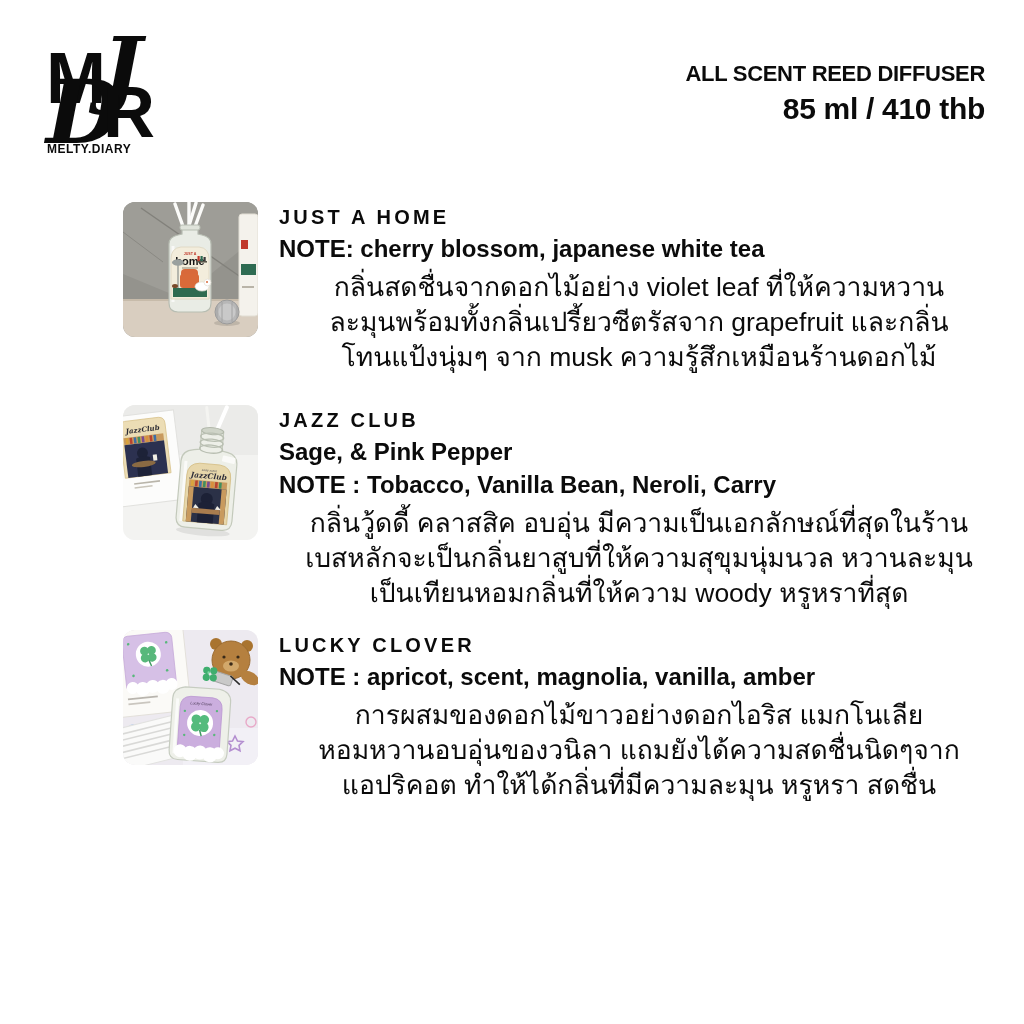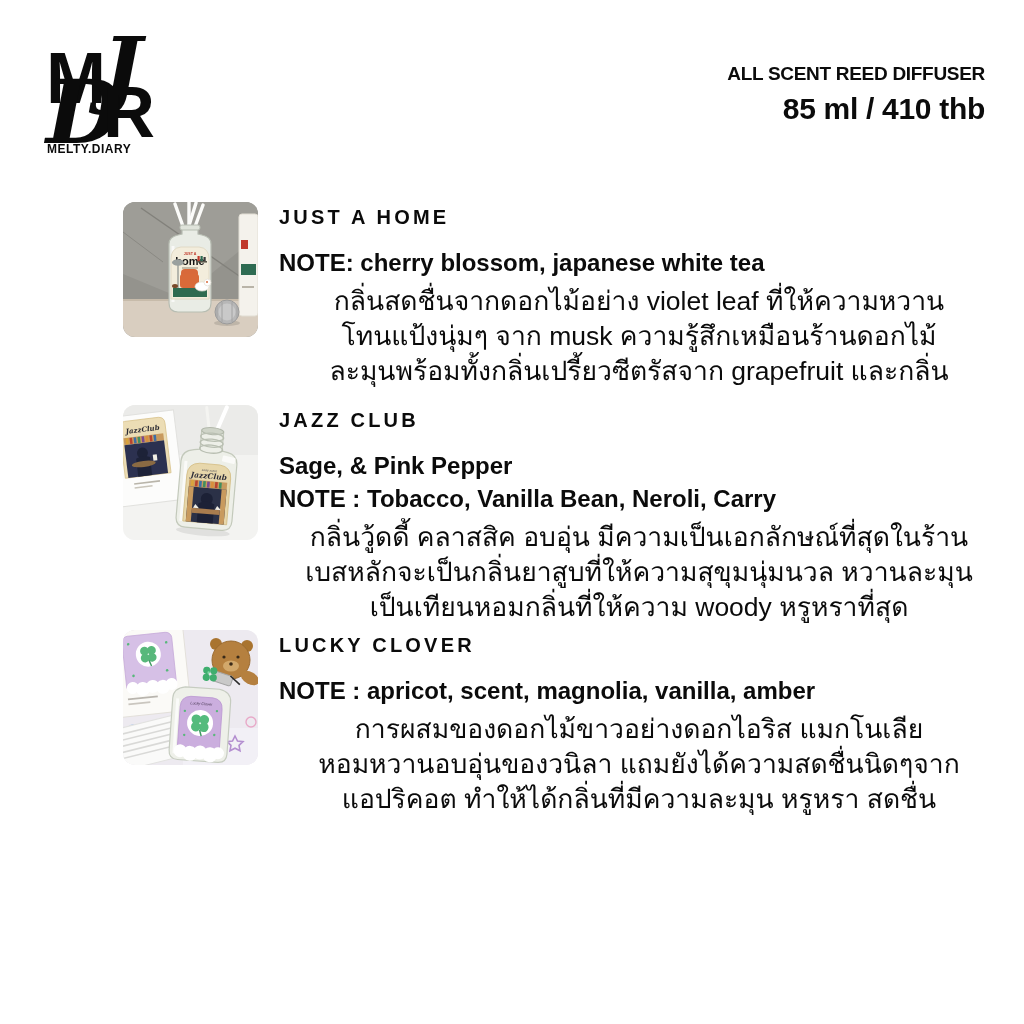--- a/index.html
+++ b/index.html
@@ -11,32 +11,32 @@
   .monogram{position:relative;width:130px;height:100px;line-height:1;}
   .monogram span{position:absolute;}
   .mg-m{left:0;top:0;font-size:72px;font-weight:800;letter-spacing:-2px;}
   .mg-j{left:56px;top:-16px;font-size:84px;font-family:"DejaVu Serif",serif;font-style:italic;font-weight:700;}
   .mg-d{left:0px;top:26px;font-size:88px;font-family:"DejaVu Serif",serif;font-style:italic;font-weight:700;}
   .mg-r{left:57px;top:34px;font-size:72px;font-weight:800;}
   .brand-name{position:absolute;left:1px;top:100px;font-size:12px;font-weight:800;letter-spacing:0.5px;}
 
   
   .header{position:absolute;right:39px;top:56px;text-align:right;font-weight:800;}
-  .header .h-title{font-size:19px;letter-spacing:-0.3px;line-height:36px;}
+  .header .h-title{font-size:22px;letter-spacing:-0.3px;line-height:36px;}
   .header .h-price{font-size:30px;letter-spacing:-0.3px;line-height:34px;}
 
   
   .section{position:absolute;left:123px;display:flex;gap:21px;}
   #s1{top:202px;} #s2{top:405px;} #s3{top:630px;}
   .photo{width:135px;height:135px;border-radius:12px;overflow:hidden;flex:0 0 auto;
          box-shadow:0 0 0 1px rgba(0,0,0,0.03) inset;}
   .photo svg{display:block;}
   .txt{width:720px;}
   .p-title{font-size:20px;font-weight:800;letter-spacing:3.2px;line-height:30px;}
-  .p-note{font-size:24px;font-weight:700;line-height:33px;margin-top:14px;}
+  .p-note{font-size:24px;font-weight:700;line-height:33px;margin-top:0;}
   .p-desc{margin-top:5px;font-size:26.5px;font-weight:400;line-height:35px;text-align:center;}
 </style>
 </head>
 <body>
 
 <div class="page">
 
   <div class="logo">
     <div class="monogram">
       <span class="mg-m">M</span>
@@ -101,22 +101,22 @@
         <circle cx="104" cy="110" r="12" fill="#b7b7b7" stroke="#9a9a9a" stroke-width="1"></circle>
         <circle cx="104" cy="110" r="8.5" fill="#c9c9c9"></circle>
         <path d="M94 104 L94 116 M99 100 L99 120 M109 100 L109 120 M114 104 L114 116" stroke="#a2a2a2" stroke-width="1"></path>
       </svg>
     </div>
     <div class="txt">
       <div class="p-title">JUST A HOME</div>
       <div class="p-note">NOTE: cherry blossom, japanese white tea</div>
       <div class="p-desc">
         <div>กลิ่นสดชื่นจากดอกไม้อย่าง violet leaf ที่ให้ความหวาน</div>
+        <div>ละมุนพร้อมทั้งกลิ่นเปรี้ยวซีตรัสจาก grapefruit และกลิ่น</div>
         <div>โทนแป้งนุ่มๆ จาก musk ความรู้สึกเหมือนร้านดอกไม้</div>
-        <div>ละมุนพร้อมทั้งกลิ่นเปรี้ยวซีตรัสจาก grapefruit และกลิ่น</div>
       </div>
     </div>
   </div>
 
   <div class="section" id="s2">
     <div class="photo">
       <svg width="135" height="135" viewBox="0 0 135 135">
         <rect width="135" height="135" fill="#f3f3f1"></rect>
         <rect width="135" height="50" fill="#ebebe9"></rect>
 

